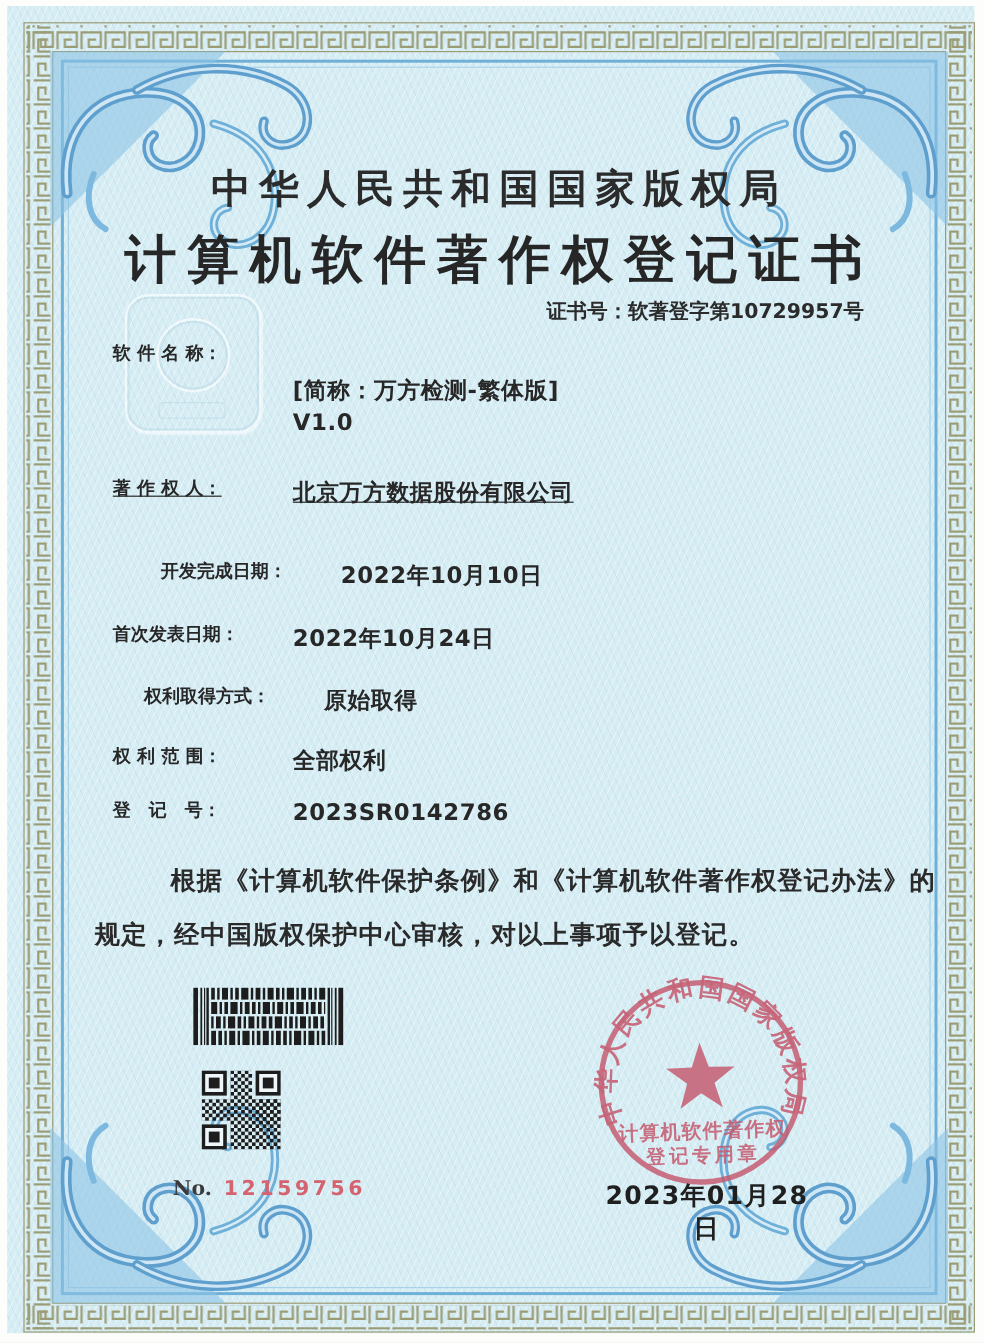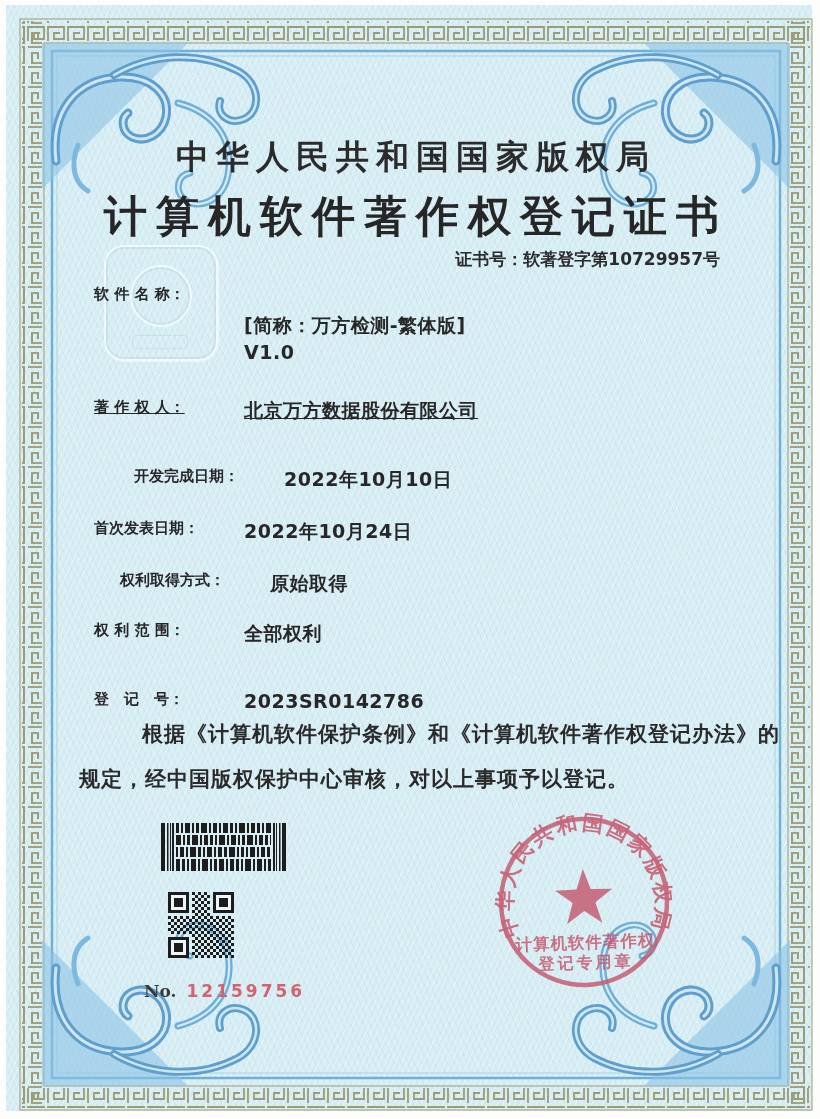--- a/index.html
+++ b/index.html
@@ -30,21 +30,21 @@
   }
   .certno .lbl{}
   .field-label{
     position:absolute;left:88px;font-size:15px;font-weight:700;color:#272727;white-space:pre;
   }
   .field-value{
     position:absolute;left:238px;font-size:19px;font-weight:600;color:#272727;white-space:pre;letter-spacing:0.5px;
   }
   .r0{top:280px;} .r0b{top:308px;} .r0c{top:336px;}
   .r1{top:393px;text-decoration:underline;}
-  .r2{top:462px;margin-left:40px;} .r3{top:514px;} .r4{top:566px;margin-left:26px;} .r5{top:616px;} .r6{top:661px;margin-top:24px;}
+  .r2{top:462px;margin-left:40px;} .r3{top:514px;} .r4{top:566px;margin-left:26px;} .r5{top:616px;} .r6{top:661px;}
   .statement{
     position:absolute;color:#2a2a2a;font-size:21px;font-weight:600;letter-spacing:1px;white-space:pre;
   }
   .st1{left:136px;top:715px;}
   .st2{left:73px;top:760px;}
   .watermark{
     left:98px;top:240px;width:110px;height:112px;border-radius:20px;
     border:2px solid rgba(255,255,255,0.75);
     box-shadow:inset 0 0 0 2px rgba(140,185,205,0.25), 1px 1px 1px rgba(255,255,255,0.6);
     opacity:0.8;
@@ -271,14 +271,15 @@
     </defs>
     <circle cx="95" cy="95" r="83" fill="none" stroke="#c5566b" stroke-width="4.5" opacity="0.9"></circle>
     <polygon points="95,62 102.1,82.3 123.5,82.7 106.4,95.7 112.6,116.3 95,104 77.4,116.3 83.6,95.7 66.5,82.7 87.9,82.3" fill="#c5566b" opacity="0.9"></polygon>
     <text font-size="21" font-weight="700" fill="#c5566b" letter-spacing="3" opacity="0.92">
       <textPath href="#ringArc" startOffset="50%" text-anchor="middle">中华人民共和国国家版权局</textPath>
     </text>
     <text x="95" y="141" text-anchor="middle" font-size="16.5" font-weight="700" fill="#c5566b" letter-spacing="1" opacity="0.92">计算机软件著作权</text>
     <text x="95" y="161" text-anchor="middle" font-size="16" font-weight="700" fill="#c5566b" letter-spacing="3" opacity="0.92">登记专用章</text>
   </svg>
 
+  <div class="abs issue-date">2023年01月28日</div>
 
 </div>
 
 </body></html>

